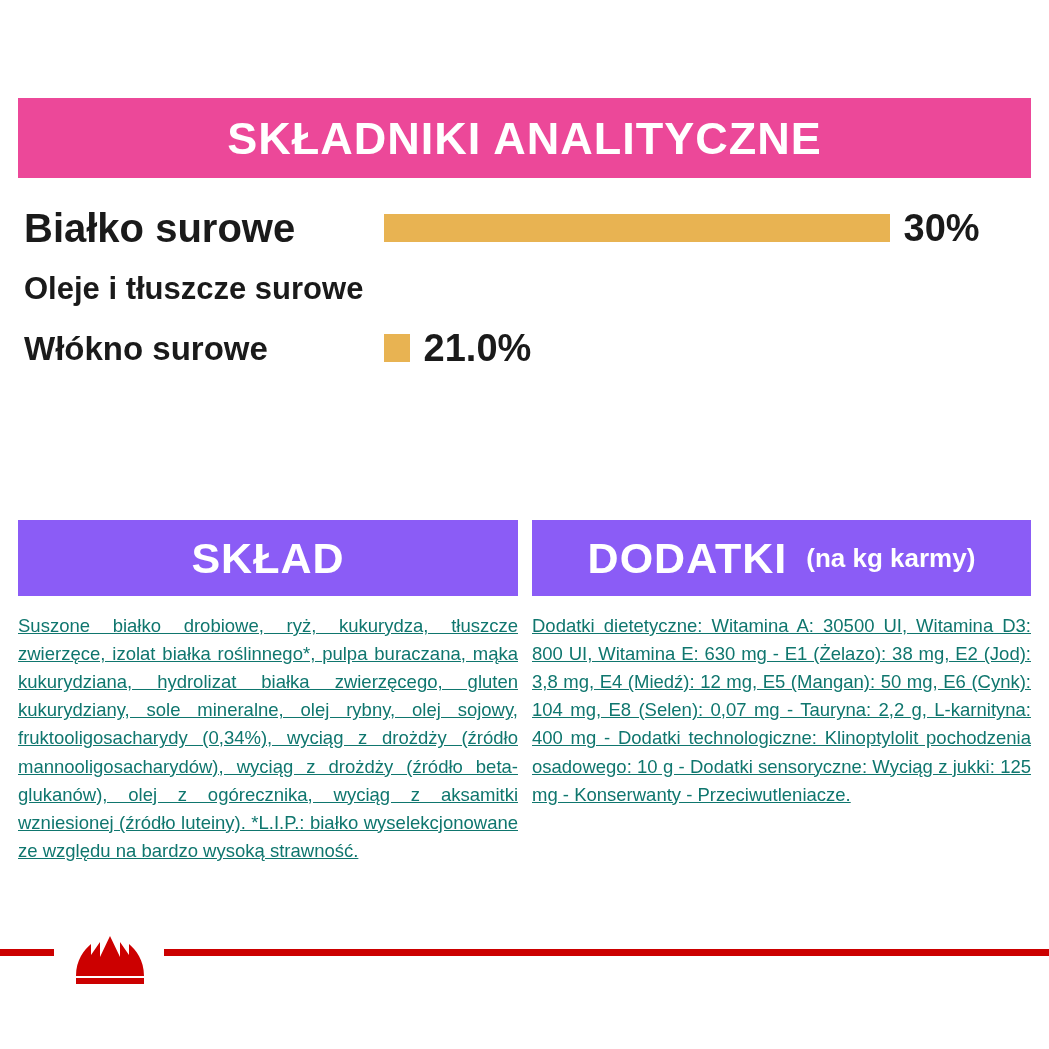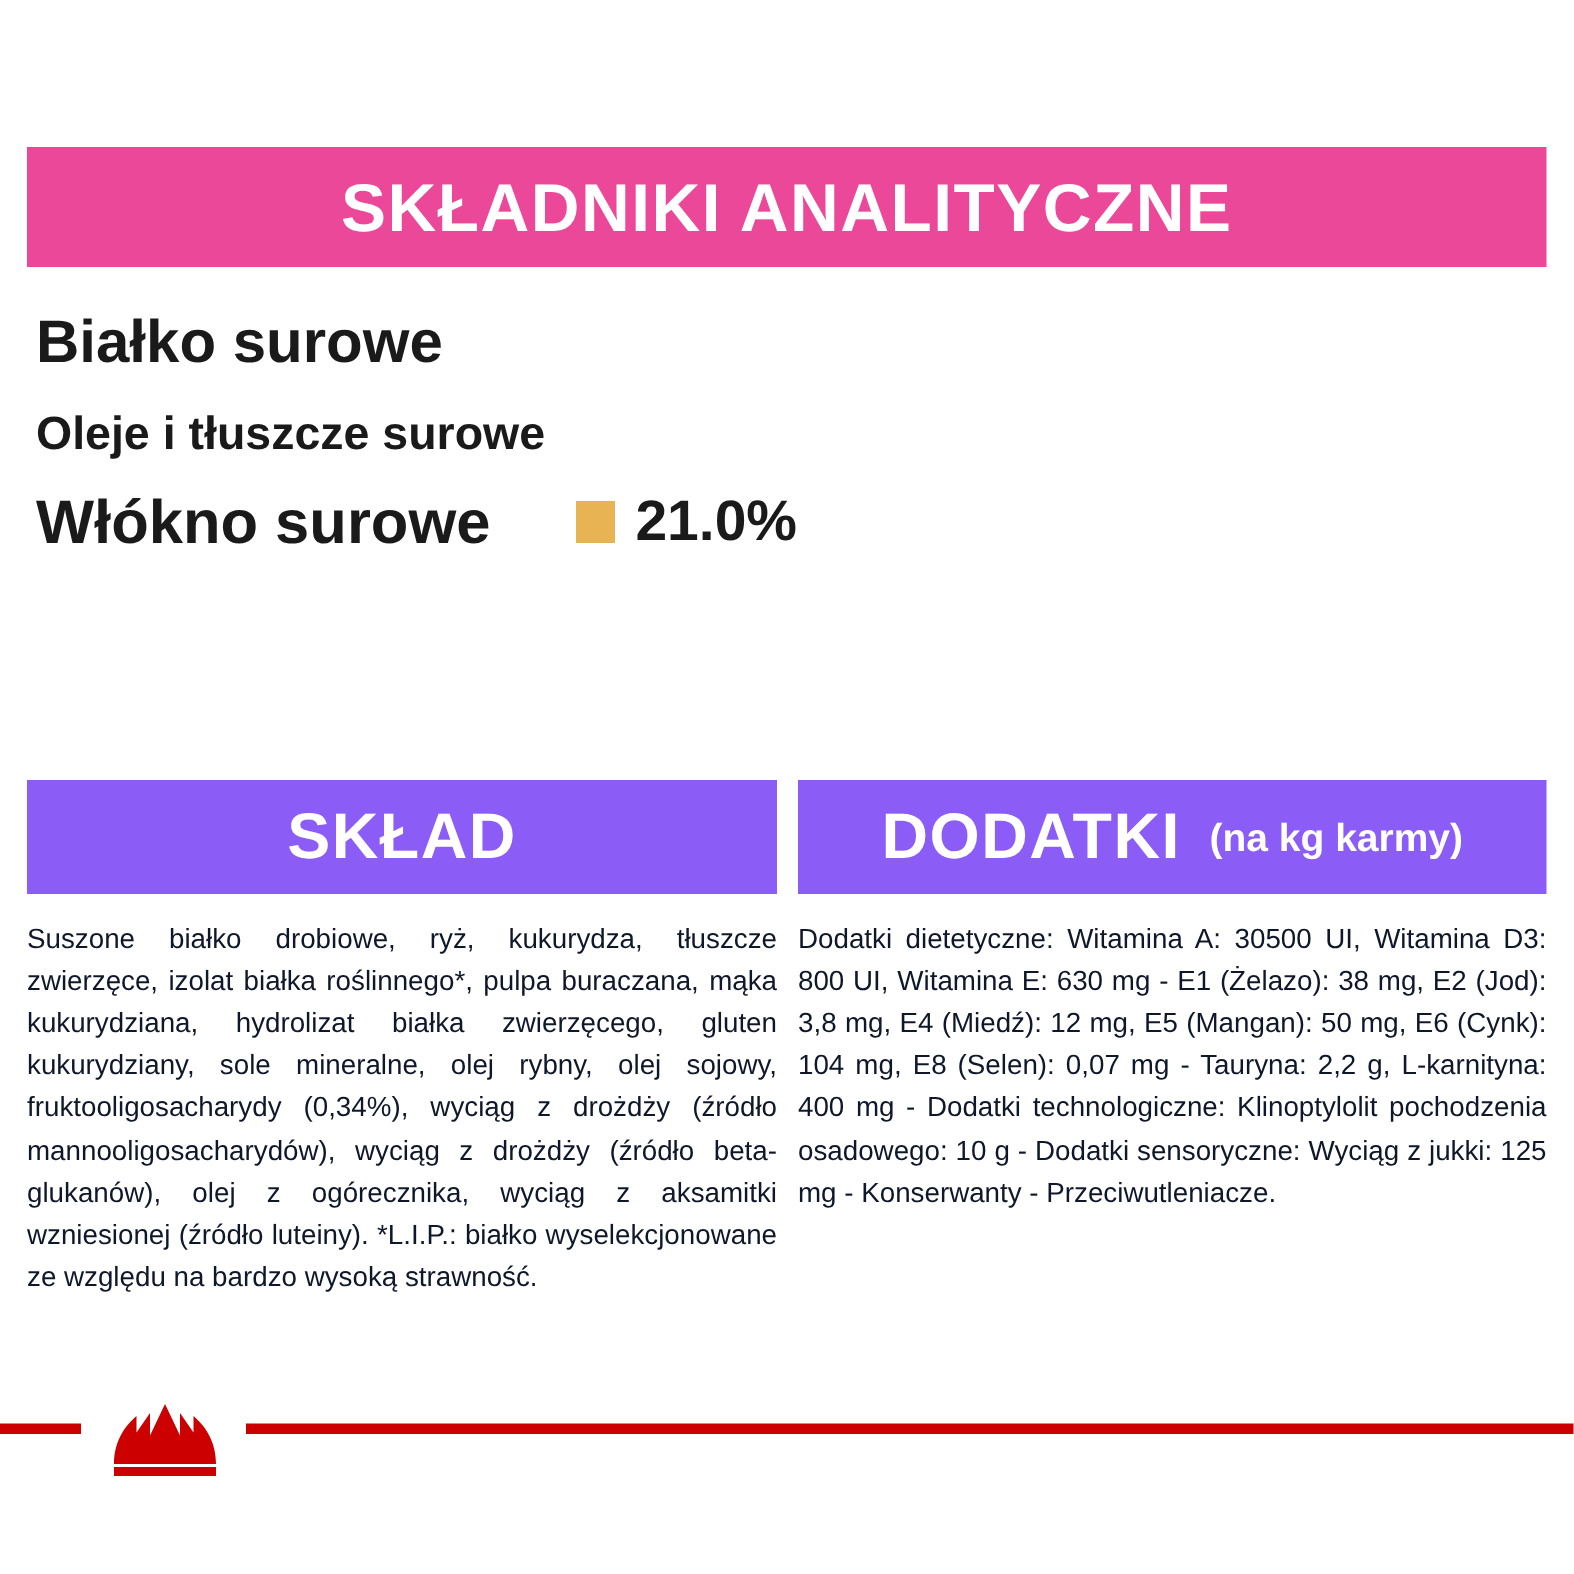--- a/index.html
+++ b/index.html
@@ -61,21 +61,21 @@
     text-align: left;
     font-weight: bold;
     color: #1a1a1a;
     line-height: 1;
     padding-right: 10px;
     box-sizing: border-box;
     white-space: nowrap;
   }
   .bar-row.r0 .bar-label { font-size: 40px; }
   .bar-row.r1 .bar-label { font-size: 31px; }
-  .bar-row.r2 .bar-label { font-size: 41px; }
+  .bar-row.r2 .bar-label { font-size: 33px; }
 
   .bar-track {
     flex: 1;
     display: flex;
     align-items: center;
   }
   .bar-fill {
     height: 28px;
     background: #e8b352;
   }
@@ -115,22 +115,23 @@
     font-size: 26px;
     font-weight: bold;
     line-height: 1;
     margin-left: 19px;
   }
 
   .col-body {
     margin-top: 16px;
     font-size: 18.5px;
     line-height: 1.52;
-    color: #0f172a;
+    color: #0f766e;
     text-align: justify;
+    text-decoration: underline;
   }
   .col.left .col-body { text-align: justify; }
   .col.right .col-body { text-align: justify; }
 
   
   .footer-rule {
     position: absolute;
     left: 0;
     top: 949px;
     width: 1049px;
@@ -158,20 +159,24 @@
 
 <div class="page">
 
   <div class="analytic-header">
     <span class="title">SKŁADNIKI ANALITYCZNE</span>
   </div>
 
   <div class="bars">
     <div class="bar-row r0">
       <div class="bar-label">Białko surowe</div>
+      <div class="bar-track">
+        <div class="bar-fill" style="width:79%"></div>
+        <div class="bar-value">30%</div>
+      </div>
     </div>
     <div class="bar-row r1">
       <div class="bar-label">Oleje i tłuszcze surowe</div>
     </div>
     <div class="bar-row r2">
       <div class="bar-label">Włókno surowe</div>
       <div class="bar-track">
         <div class="bar-fill" style="width:4%"></div>
         <div class="bar-value">21.0%</div>
       </div>

